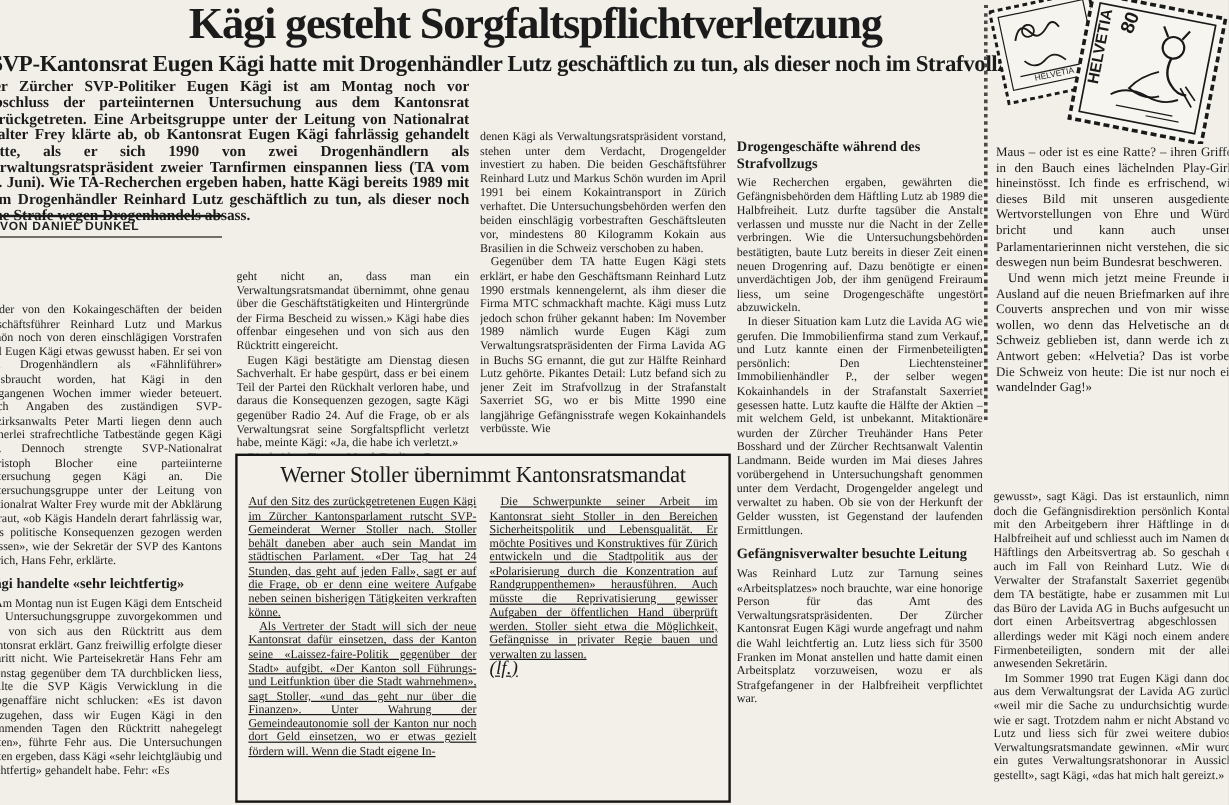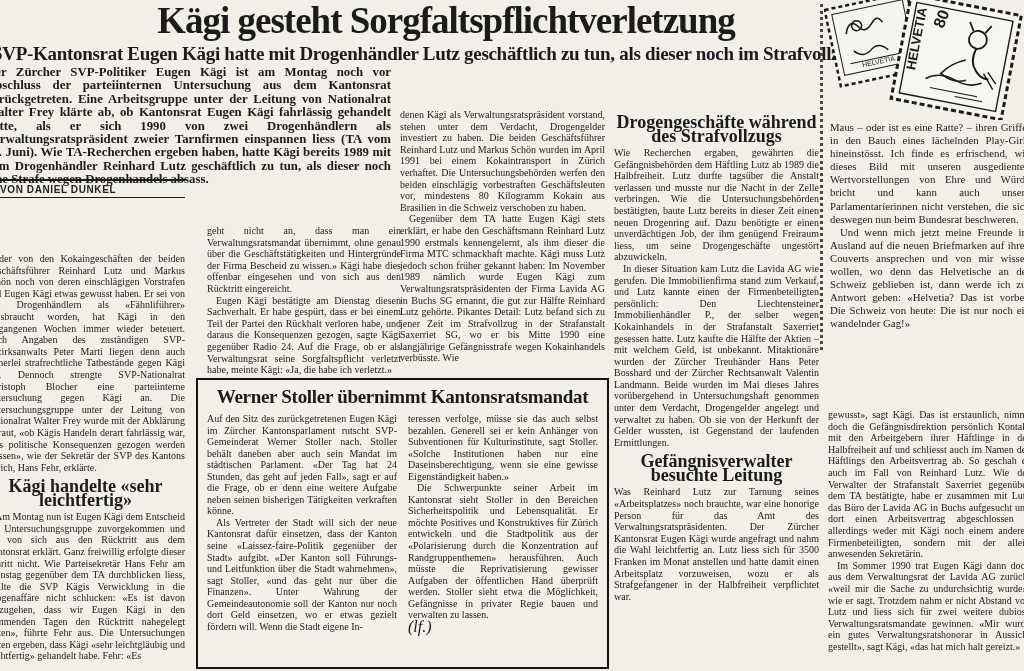--- a/index.html
+++ b/index.html
@@ -20,55 +20,55 @@
     font-size:19px; font-weight:bold; white-space:nowrap; letter-spacing:-0.3px;
   }
   .lead {
     position:absolute; left:-14px; top:66px; width:405px;
     font-size:12.8px; font-weight:bold; line-height:13.4px; text-align:justify;
   }
   .col { position:absolute; font-size:10px; line-height:11.6px;margin-top:48px; }
   .col p { text-align:justify; margin:0; }
   .col p.ind { text-indent:9px; }
   .col h3 {
-    font-size:18px; line-height:13.5px; font-weight:bold;
-    margin:7px 0 4px 0; text-align:center;
+    font-size:12px; line-height:13.5px; font-weight:bold;
+    margin:7px 0 4px 0; text-align:left;
   }
   .byline-block {
     position:absolute; left:-14px; top:179px; width:199px;
     border-top:2px solid #1b1b1b; border-bottom:1px solid #1b1b1b;
     padding:3px 0 2px 14px;
     font-family:"Liberation Sans", sans-serif; font-size:10px; font-weight:bold;
     letter-spacing:0.6px; color:#222;
   }
   .col1 { left:-14px; top:205px; width:199px; height:466px; overflow:hidden; }
-  .col2 { left:207px;  top:177px; width:194px; height:198px; overflow:hidden; }
+  .col2 { left:197px;  top:177px; width:194px; height:198px; overflow:hidden; }
   .col3 { left:400px;  top:61px;  width:205px; height:316px; overflow:hidden; }
   .col4 { left:614px;  top:61px;  width:205px; height:610px; overflow:hidden; }
   .col5main { left:828px; top:361px; width:202px; height:310px; overflow:hidden; }
   .glosse {
     position:absolute; left:830px; top:121px; width:200px; height:232px; overflow:hidden;
     font-size:10.8px; line-height:13.1px;
   }
   .glosse p { text-align:justify; }
   .glosse p.ind { text-indent:10px; }
   .glosse-rule {
     position:absolute; left:820px; top:4px; width:0; height:346px;
     border-left:3px dotted #4a4a4a;
   }
   .box {
     position:absolute; left:196px; top:378px; width:413px; height:291px;
     border:2.5px solid #141414; background:#f2f0e9; padding:6px 9px 4px 9px;
   }
   .box-title {
-    text-align:center; font-size:19px; font-weight:bold; line-height:22px;
+    text-align:center; font-size:19px; font-weight:normal; line-height:22px;
     margin-bottom:5px; white-space:nowrap; letter-spacing:-0.3px;
   }
   .box-cols { display:flex; gap:11px; }
-  .box-col { width:50%; font-size:10px; line-height:11.55px; }
+  .box-col { width:50%; font-size:10px; line-height:11.55px;text-decoration:underline; }
   .box-col p { text-align:justify; }
   .box-col p.ind { text-indent:9px; }
   .box-sig { text-align:left; font-style:italic; font-size:16px; padding-right:6px; }
   .stamps { position:absolute; left:824px; top:-4px; width:200px; height:124px; }
 </style>
 </head>
 <body>
 
 <div class="page">
 
@@ -147,20 +147,19 @@
   </div>
 
   <div class="box">
     <div class="box-title">Werner Stoller übernimmt Kantonsratsmandat</div>
     <div class="box-cols">
       <div class="box-col">
         <p>Auf den Sitz des zurückgetretenen Eugen Kägi im Zürcher Kantonsparlament rutscht SVP-Gemeinderat Werner Stoller nach. Stoller behält daneben aber auch sein Mandat im städtischen Parlament. «Der Tag hat 24 Stunden, das geht auf jeden Fall», sagt er auf die Frage, ob er denn eine weitere Aufgabe neben seinen bisherigen Tätigkeiten verkraften könne.</p>
         <p class="ind">Als Vertreter der Stadt will sich der neue Kantonsrat dafür einsetzen, dass der Kanton seine «Laissez-faire-Politik gegenüber der Stadt» aufgibt. «Der Kanton soll Führungs- und Leitfunktion über die Stadt wahrnehmen», sagt Stoller, «und das geht nur über die Finanzen». Unter Wahrung der Gemeindeautonomie soll der Kanton nur noch dort Geld einsetzen, wo er etwas gezielt fördern will. Wenn die Stadt eigene In-</p>
       </div>
       <div class="box-col">
-        <p>teressen verfolge, müsse sie das auch selbst bezahlen. Generell sei er kein Anhänger von Subventionen für Kulturinstitute, sagt Stoller. «Solche Institutionen haben nur eine Daseinsberechtigung, wenn sie eine gewisse Eigenständigkeit haben.»</p>
         <p class="ind">Die Schwerpunkte seiner Arbeit im Kantonsrat sieht Stoller in den Bereichen Sicherheitspolitik und Lebensqualität. Er möchte Positives und Konstruktives für Zürich entwickeln und die Stadtpolitik aus der «Polarisierung durch die Konzentration auf Randgruppenthemen» herausführen. Auch müsste die Reprivatisierung gewisser Aufgaben der öffentlichen Hand überprüft werden. Stoller sieht etwa die Möglichkeit, Gefängnisse in privater Regie bauen und verwalten zu lassen.</p>
         <div class="box-sig">(lf.)</div>
       </div>
     </div>
   </div>
 
 </div>
 
 </body></html>

